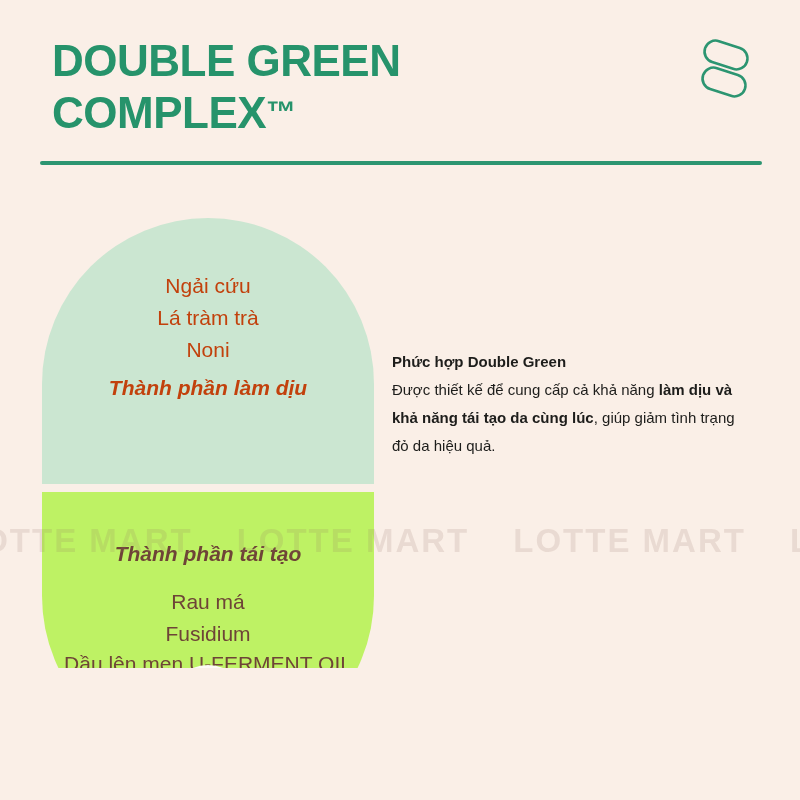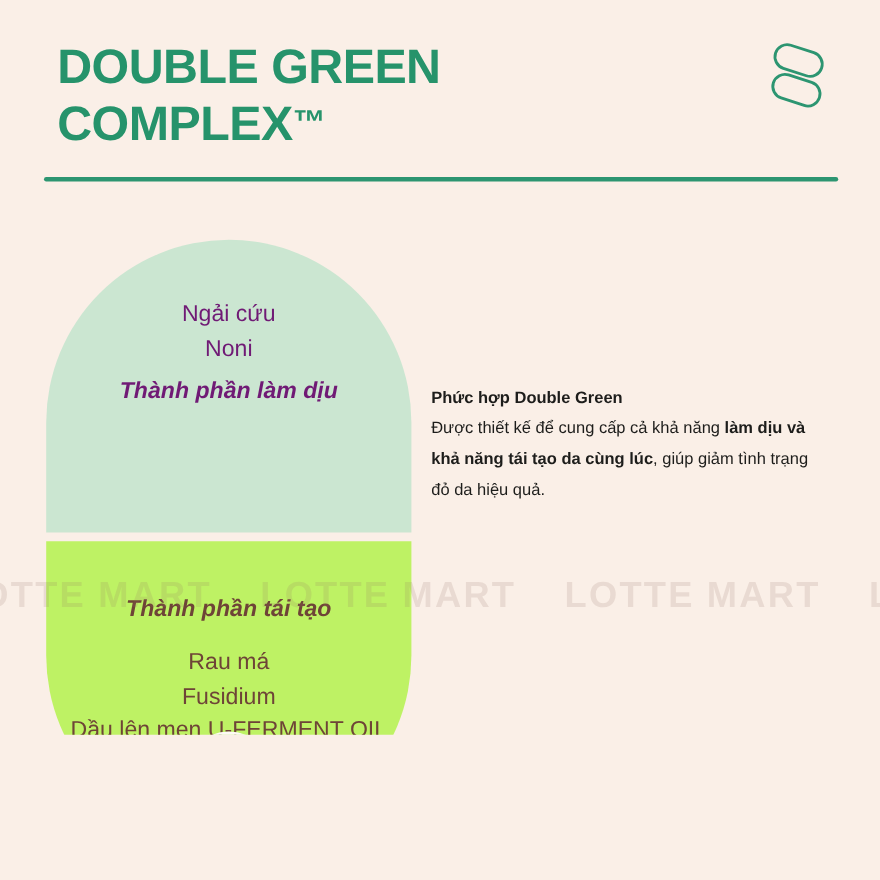--- a/index.html
+++ b/index.html
@@ -120,21 +120,21 @@
     position: absolute;
     left: 0;
     width: 332px;
     text-align: center;
     font-size: 21px;
     line-height: 1.52;
     font-family: "Liberation Sans", sans-serif;
   }
   .cap-top-text {
     top: 52px;
-    color: #701a75;
+    color: #c2410c;
   }
   .cap-bottom-text {
     top: 46px;
     color: #6e4437;
   }
   .cap-text .item {
     display: block;
   }
   .cap-text .label {
     display: block;
@@ -219,20 +219,21 @@
     </div>
 
     <div class="divider"></div>
   </div>
 
   <div class="capsule">
 
     <div class="cap-half cap-top">
       <div class="cap-text cap-top-text">
         <span class="item">Ngải cứu</span>
+        <span class="item">Lá tràm trà</span>
         <span class="item">Noni</span>
         <span class="label">Thành phần làm dịu</span>
       </div>
     </div>
 
     <div class="cap-half cap-bottom">
       <div class="cap-text cap-bottom-text">
         <span class="label">Thành phần tái tạo</span>
         <span class="item">Rau má</span>
         <span class="item">Fusidium</span>

